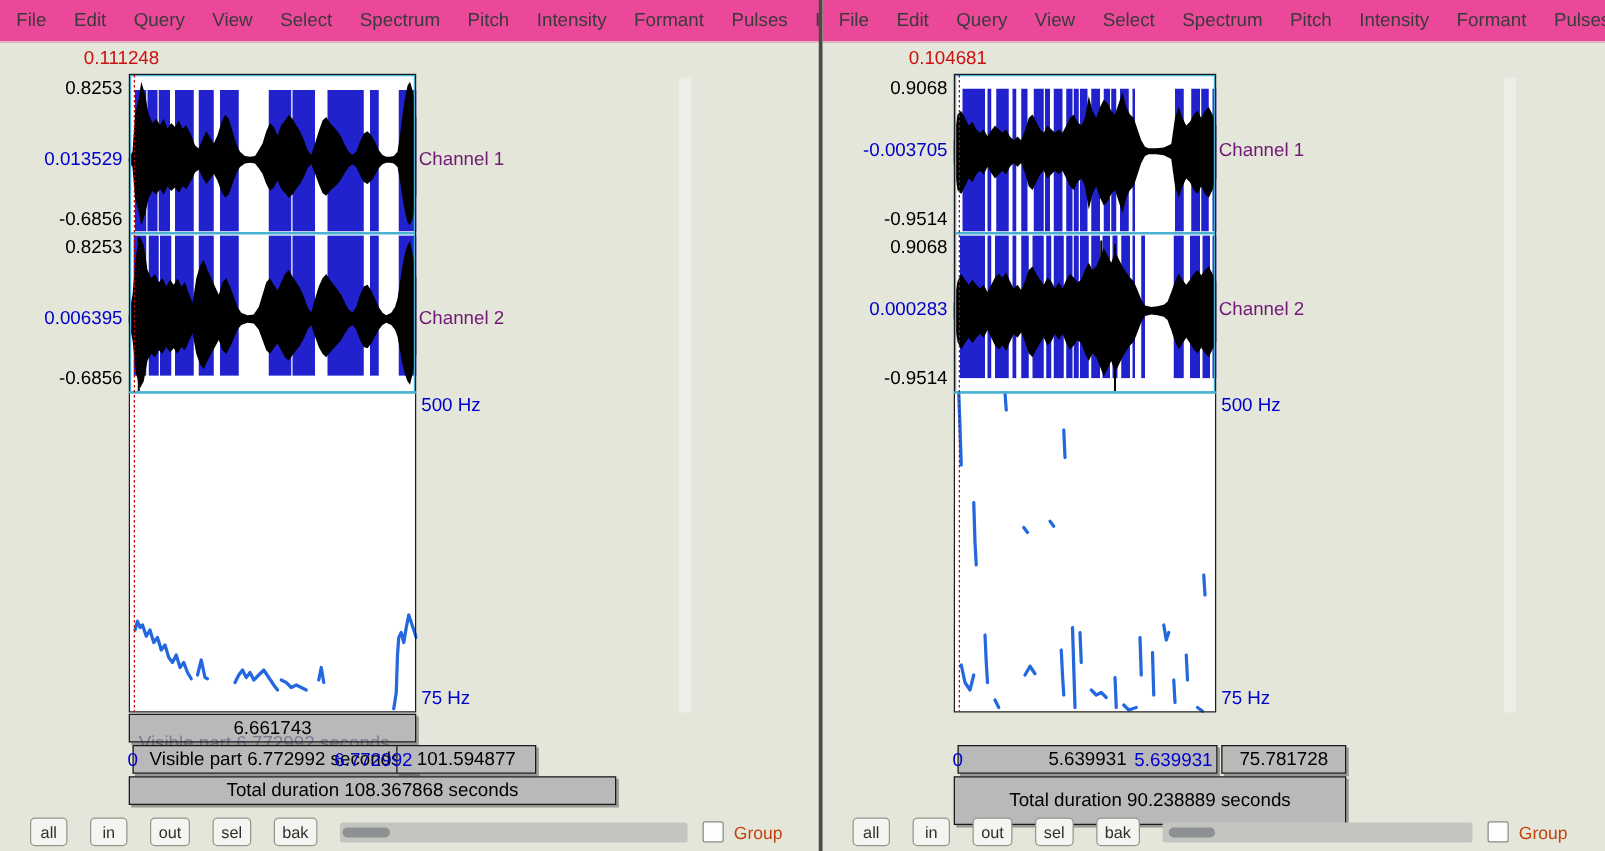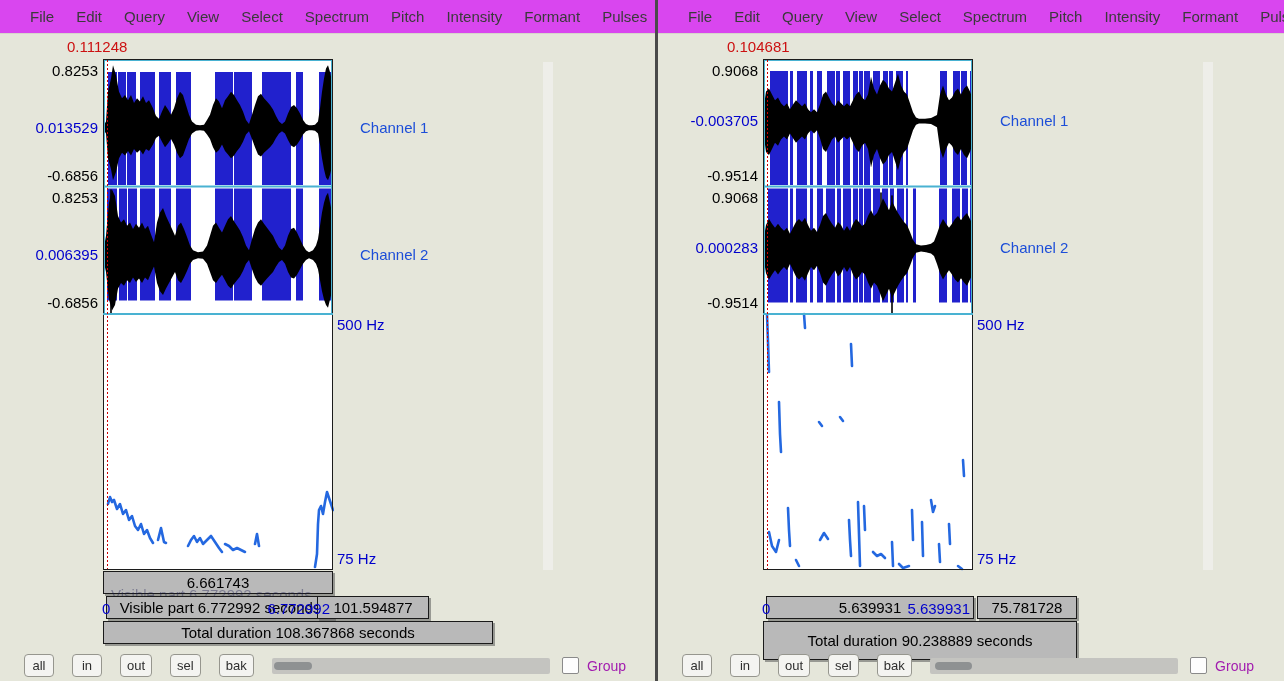--- a/index.html
+++ b/index.html
@@ -1,42 +1,42 @@
 <!DOCTYPE html>
 <html><head>
 <meta charset="utf-8">
 <style>
   html,body{margin:0;padding:0;}
   body{width:1284px;height:681px;position:relative;overflow:hidden;
        font-family:"Liberation Sans",sans-serif;background:#d9d9d2;}
   .window{position:absolute;top:0;height:681px;background:#e5e6da;overflow:hidden;}
-  .menubar{position:absolute;top:0;left:0;right:0;height:33px;background:#d946ef;
-           border-bottom:1px solid #d6d6ca;display:flex;align-items:flex-end;padding-left:19px;}
+  .menubar{position:absolute;top:0;left:0;right:0;height:33px;background:#ec4899;
+           border-bottom:1px solid #d6d6ca;display:flex;align-items:flex-end;padding-left:2px;}
   .menu-item{font-size:15px;color:#3a3a3a;padding:0 11px;line-height:33px;cursor:default;}
   .redtime{position:absolute;color:#cc1111;font-size:15px;}
   .amp{position:absolute;font-size:15px;color:#000;width:96px;text-align:right;}
   .amp.blue{color:#0000cc;}
-  .chlabel{position:absolute;font-size:15px;color:#1d4ed8;margin-left:25px;}
+  .chlabel{position:absolute;font-size:15px;color:#701a75;}
   .hzlabel{position:absolute;font-size:15px;color:#0000cc;}
   .gbar{position:absolute;background:#b9b9b9;border:1px solid #1a1a1a;
         box-shadow:2px 2px 0 rgba(90,90,90,0.55);font-size:15px;color:#000;
         display:flex;align-items:center;justify-content:center;box-sizing:border-box;}
   .bluezero{position:absolute;color:#0000cc;font-size:15px;z-index:5;}
   .blueend{position:absolute;color:#0000cc;font-size:15px;z-index:5;text-align:right;}
   .ghost{position:absolute;font-size:15px;color:#1a1a50;opacity:0.38;overflow:hidden;white-space:nowrap;}
   .toolbar{position:absolute;left:0;right:0;bottom:0;height:31px;display:flex;
            align-items:center;padding:0 24px;box-sizing:border-box;}
   .tbtn{height:23px;min-width:30px;padding:0 6px;margin-right:18px;background:#f4f4f1;
         border:1px solid #96968e;border-radius:4px;font-size:13px;color:#2e2e2e;
         font-family:"Liberation Sans",sans-serif;display:flex;align-items:center;justify-content:center;}
   .track{flex:1;height:16px;background:#c4c4c0;border-radius:2px;position:relative;margin-right:12px;}
   .thumb{position:absolute;top:4px;height:8px;background:#8e9192;border-radius:4px;}
   .checkbox{width:15px;height:15px;background:#fdfdfd;border:1px solid #8a8a8a;
             border-radius:2px;margin-right:8px;flex:0 0 auto;}
-  .grouplabel{font-size:14px;color:#a21caf;margin-right:6px;}
+  .grouplabel{font-size:14px;color:#c2410c;margin-right:6px;}
   .divider{position:absolute;top:0;left:655px;width:3px;height:681px;background:#4a4a4a;}
   .strip{position:absolute;background:#eeeee9;}
   svg{position:absolute;}
 </style>
 </head>
 <body>
 
 <div id="root">
     <div class="window" style="left: 0px; width: 656px;">
       <div class="menubar">

